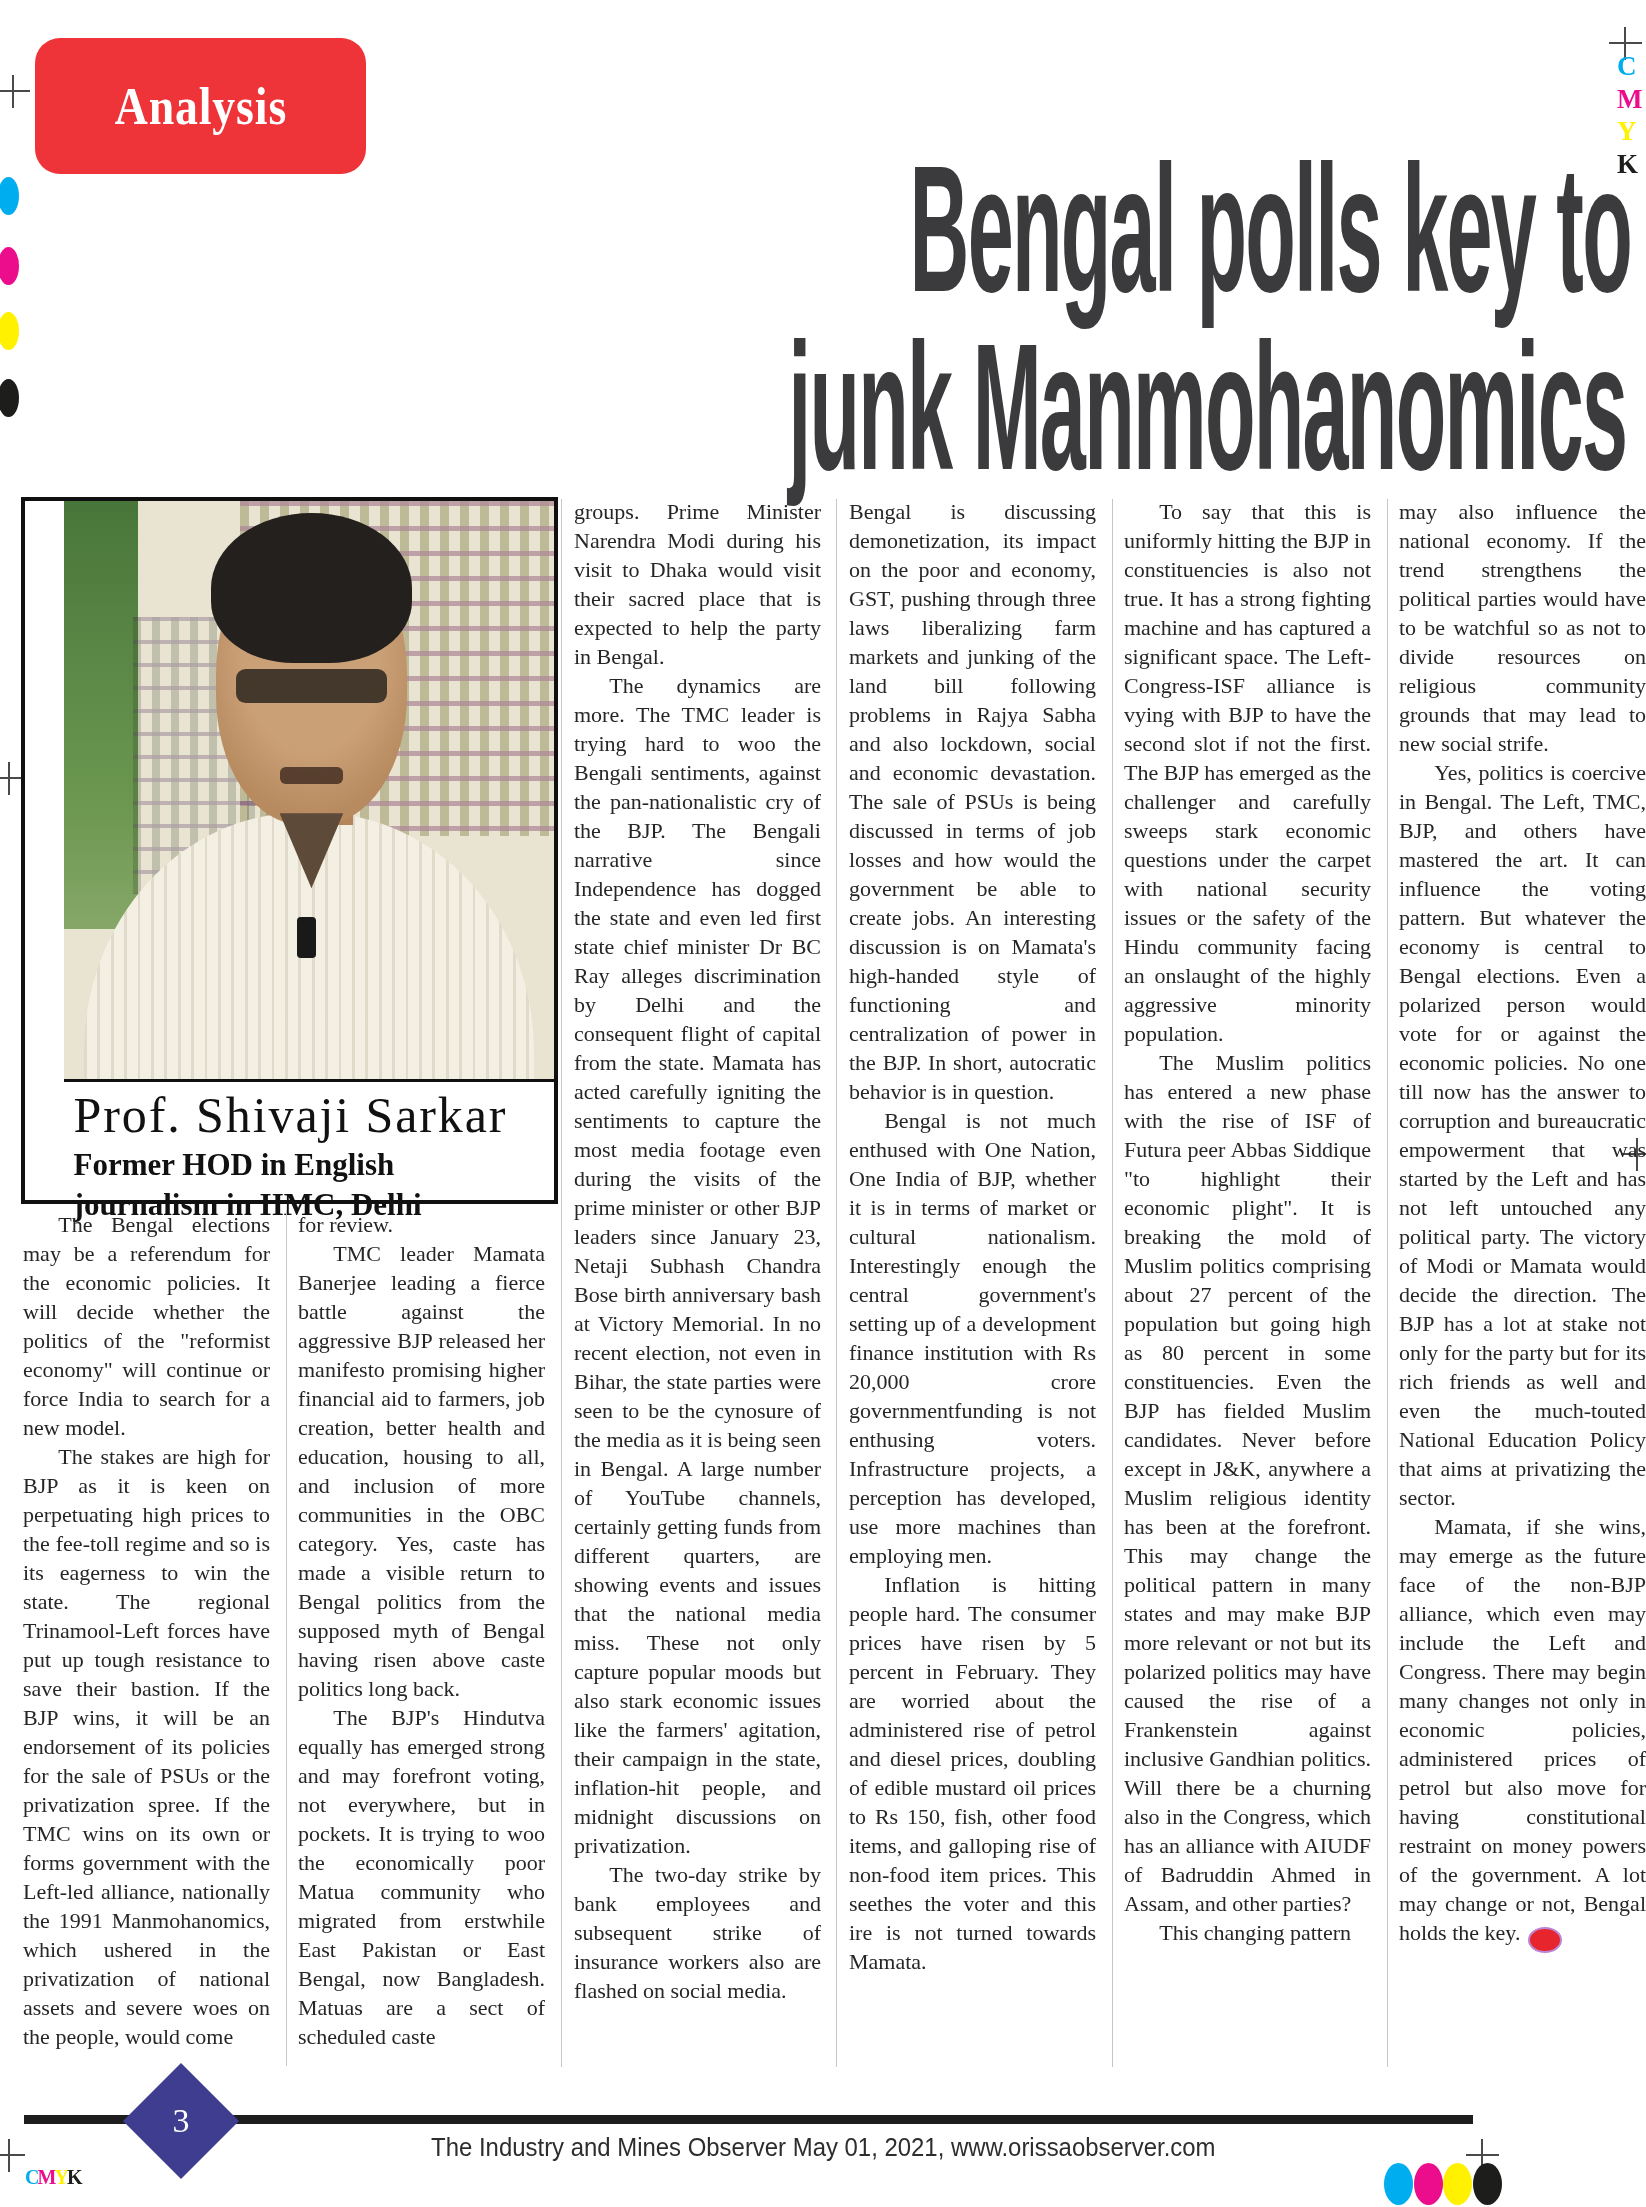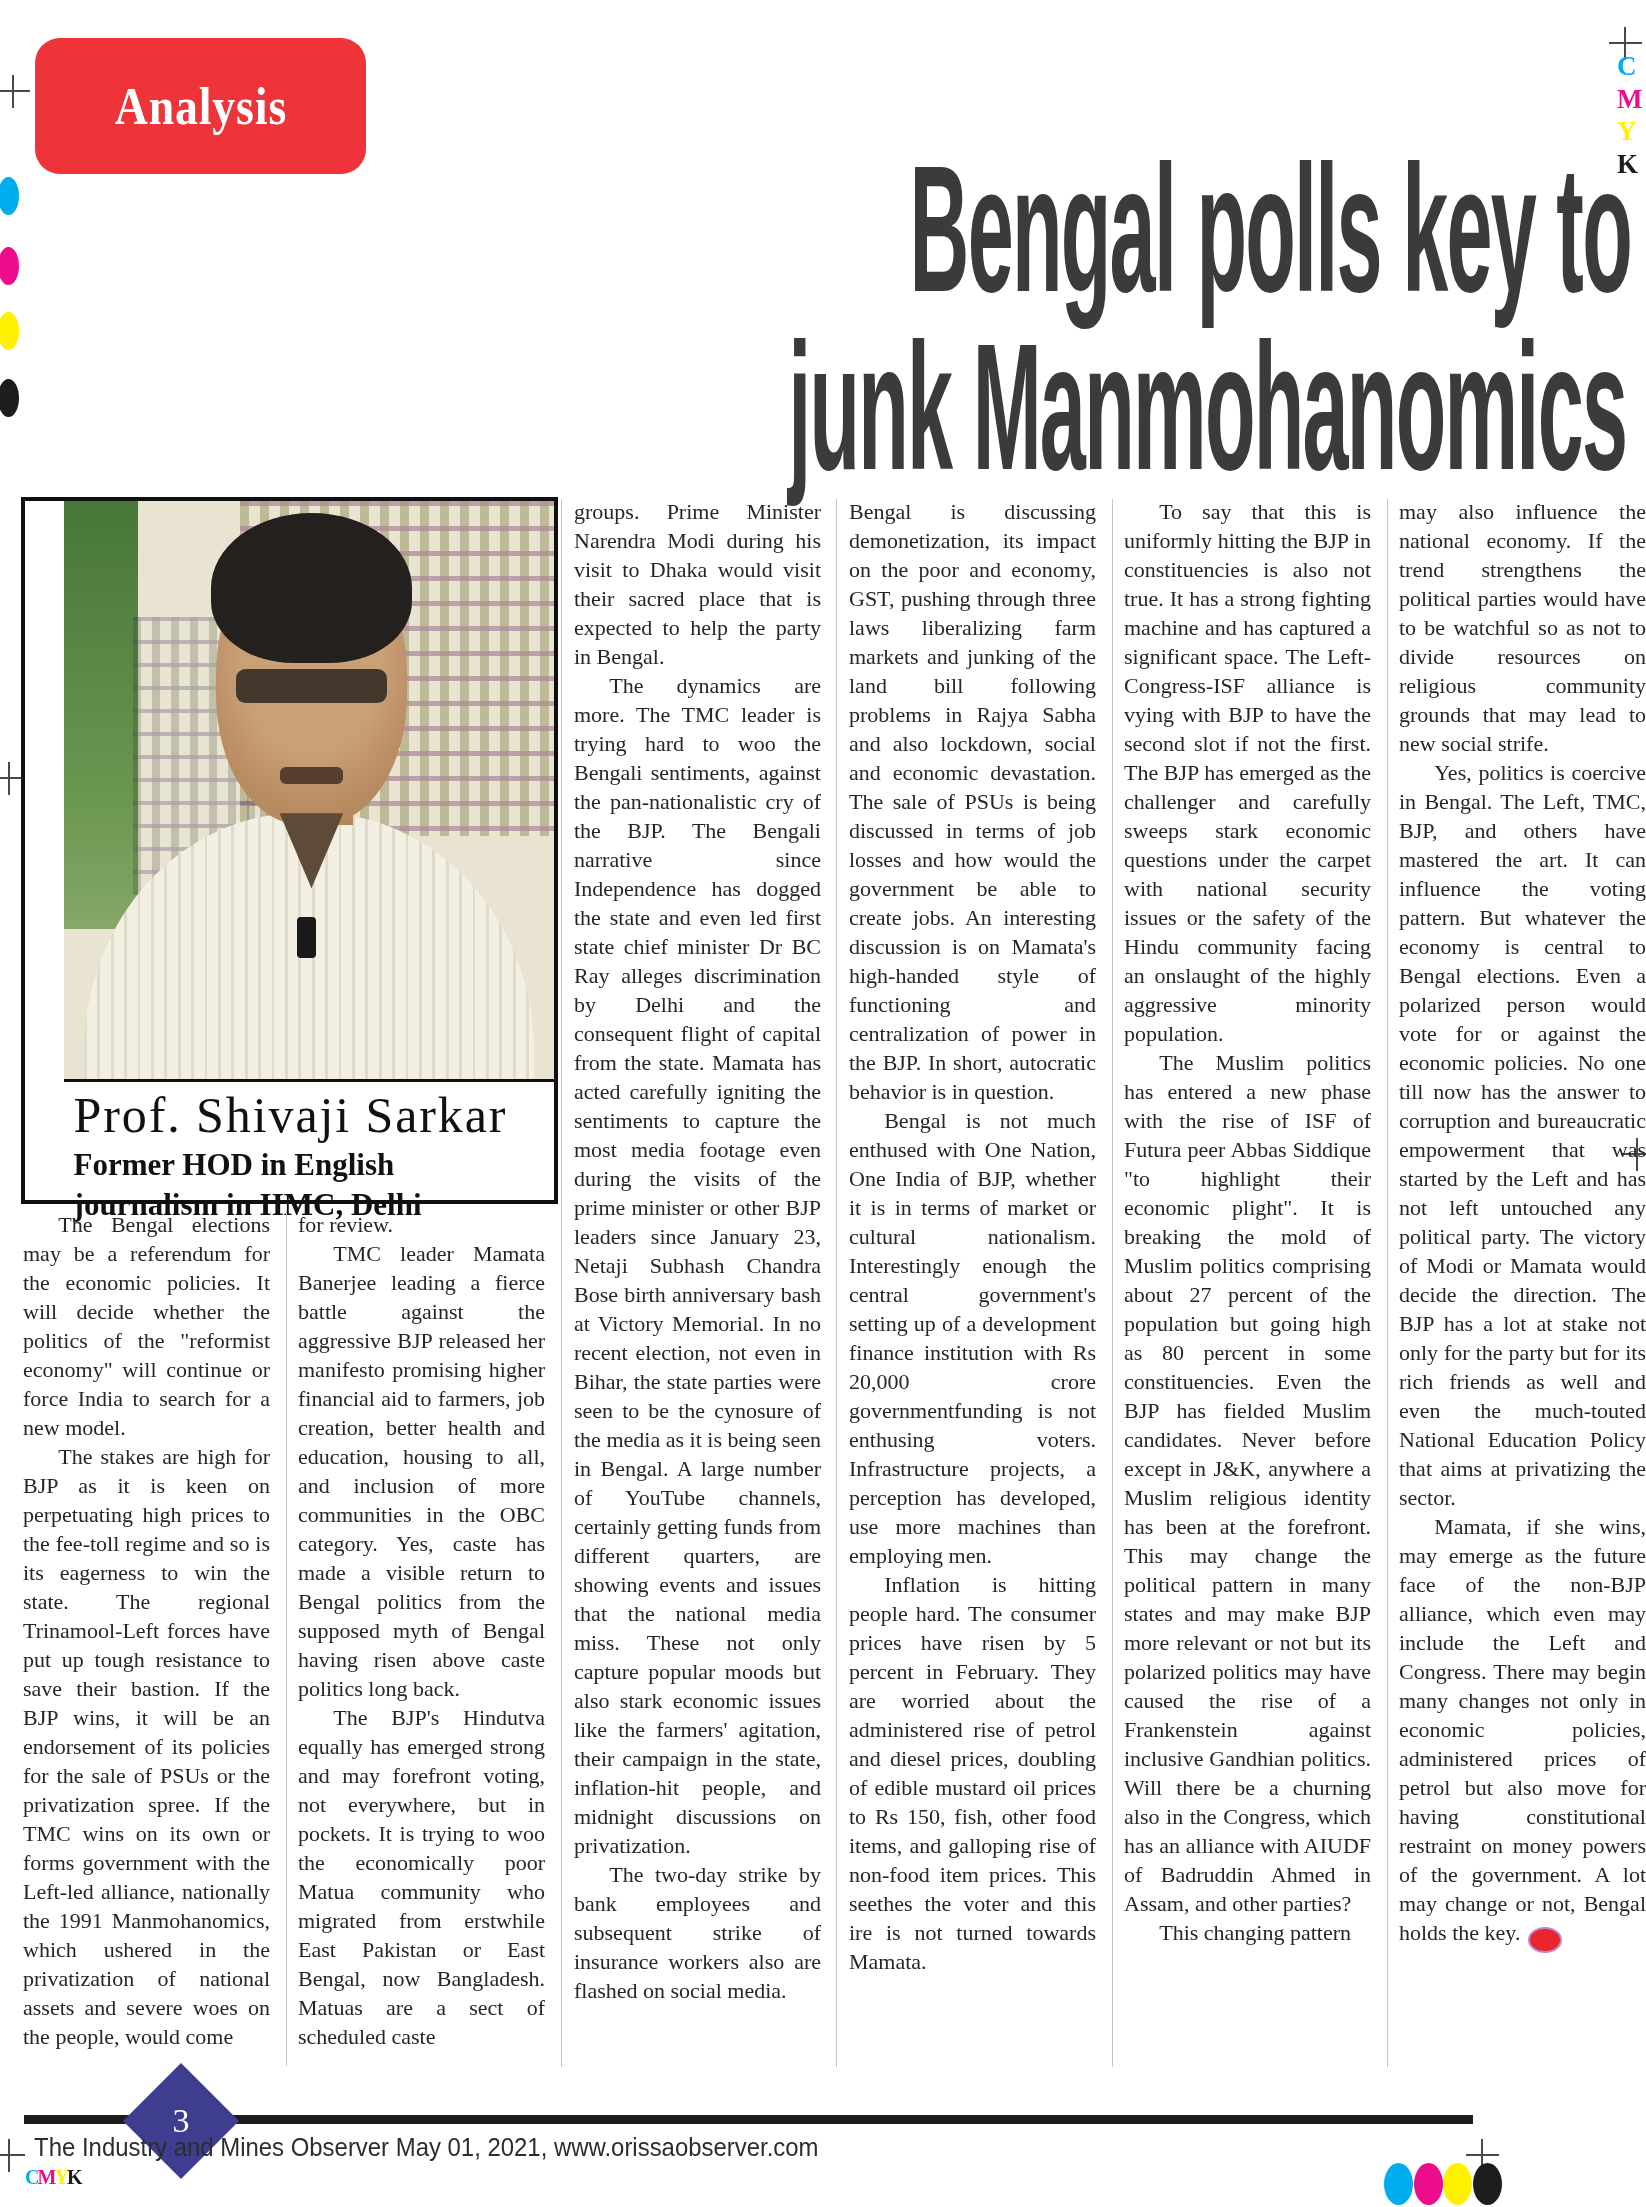--- a/index.html
+++ b/index.html
@@ -74,21 +74,21 @@
            border:2.9px solid #bd85d6;border-radius:50%;background:#e6252c;color:#fff;
            font:bold 9.6px/20px "Liberation Sans",sans-serif;text-align:center;box-sizing:border-box;
            letter-spacing:1px;}
 
   
   .footbar{position:absolute;left:24px;top:2115px;width:1449px;height:8.6px;background:#1d1d1d;}
   .diamond{position:absolute;left:140px;top:2080px;width:82px;height:82px;background:#3e3d90;
            transform:rotate(45deg);}
   .diamond-num{position:absolute;left:140px;top:2080px;width:82px;height:82px;display:flex;
                align-items:center;justify-content:center;color:#fff;font-size:34px;}
-  .publine{position:absolute;left:0;top:2132px;width:100%;
+  .publine{position:absolute;left:0;top:2132px;width:100%;text-align:center;
            font-family:"Liberation Sans",sans-serif;font-size:26px;color:#2d2d2d;}
   .publine span{display:inline-block;transform:scaleX(.92);}
 </style>
 </head>
 <body>
 
 <div id="page">
 
   <div class="cross" style="left:-2.9px;top:75px;"></div>
   <div class="cross" style="left:1609px;top:27px;"></div>

